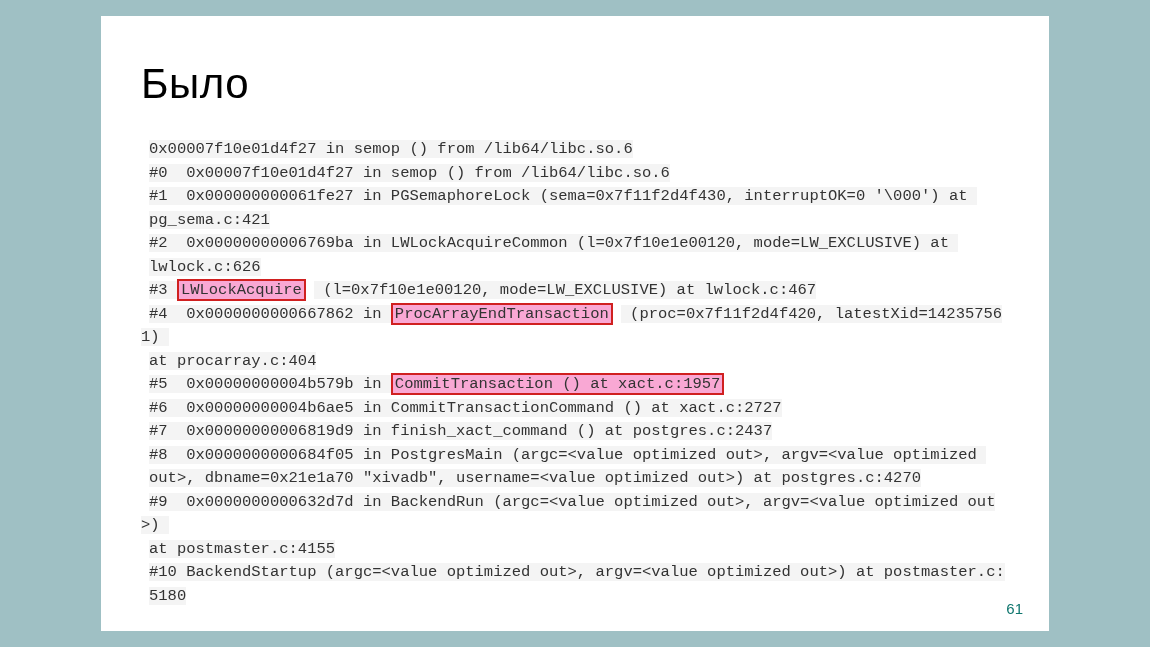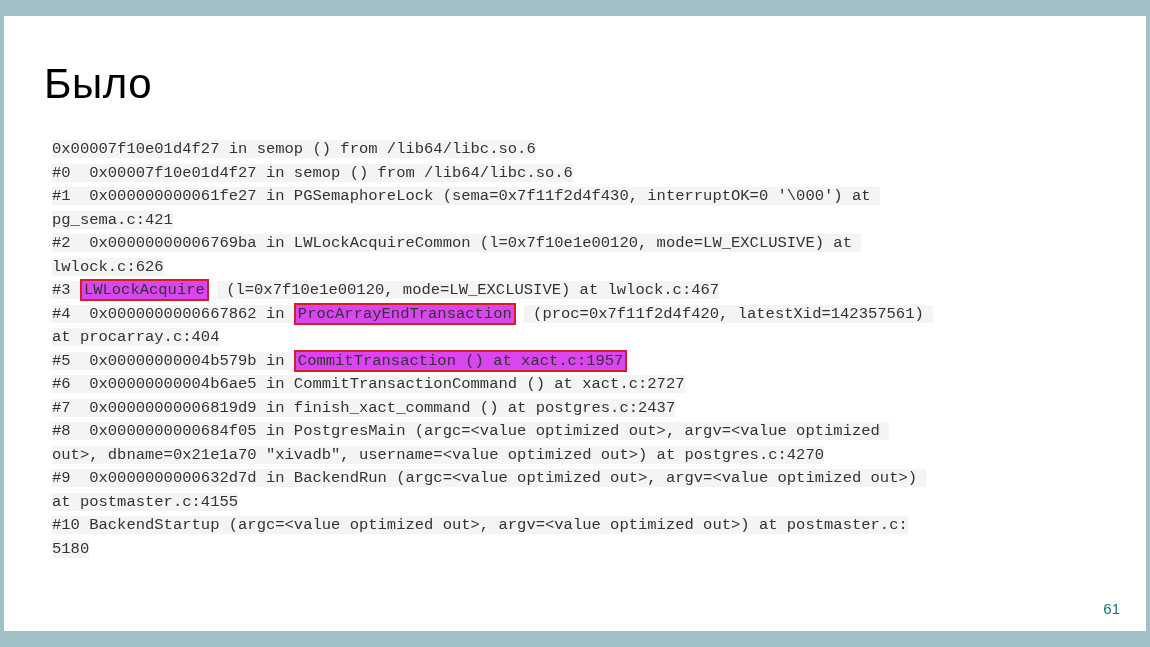--- a/index.html
+++ b/index.html
@@ -6,21 +6,21 @@
   html, body { width: 1150px; height: 647px; }
   body {
     background: #9fc0c4;
     display: flex;
     align-items: center;
     justify-content: center;
     font-family: Arial, Helvetica, sans-serif;
   }
   .slide {
     background: #ffffff;
-    width: 1142px;
+    width: 948px;
     height: 615px;
     position: relative;
     padding: 44px 40px 24px 40px;
   }
   .title {
     font-size: 42px;
     font-weight: 400;
     color: #000;
     margin-bottom: 30px;
     letter-spacing: 0.5px;
@@ -33,21 +33,21 @@
     white-space: pre-wrap;
     word-break: break-all;
   }
   .stack span.bg {
     background: #f4f4f4;
     margin-left: 8px;
   }
   .hl {
     border: 2px solid #d02020;
     padding: 0 2px;
-    background: #d946ef;
+    background: #f9a8d4;
   }
   .pagenum {
     position: absolute;
     right: 26px;
     bottom: 14px;
     font-size: 15px;
     color: #0f766e;
   }
 </style>
 </head>

